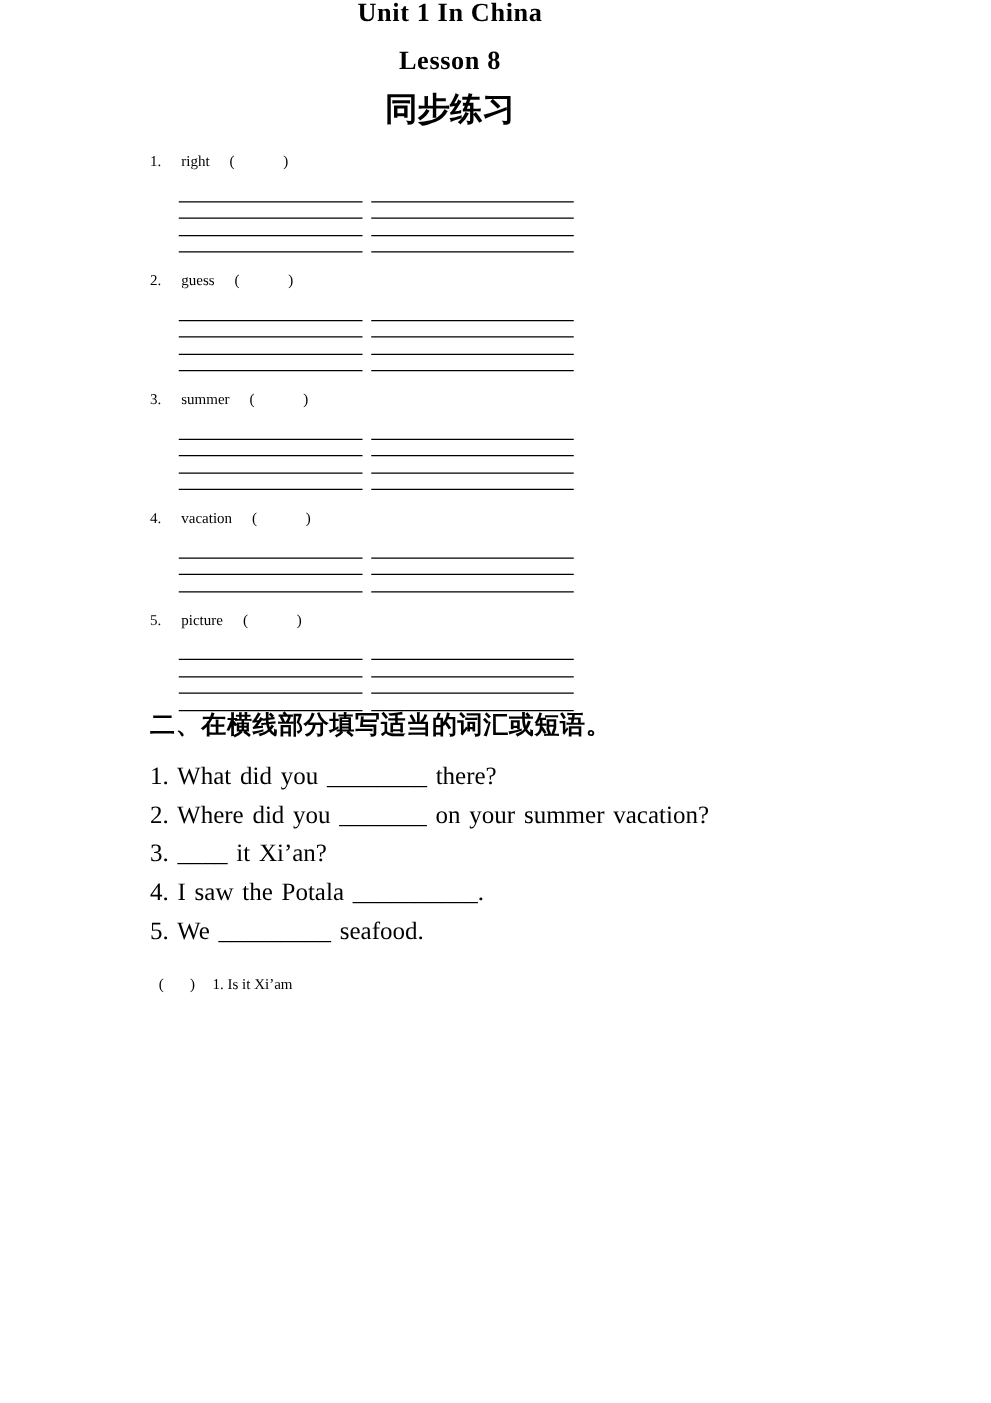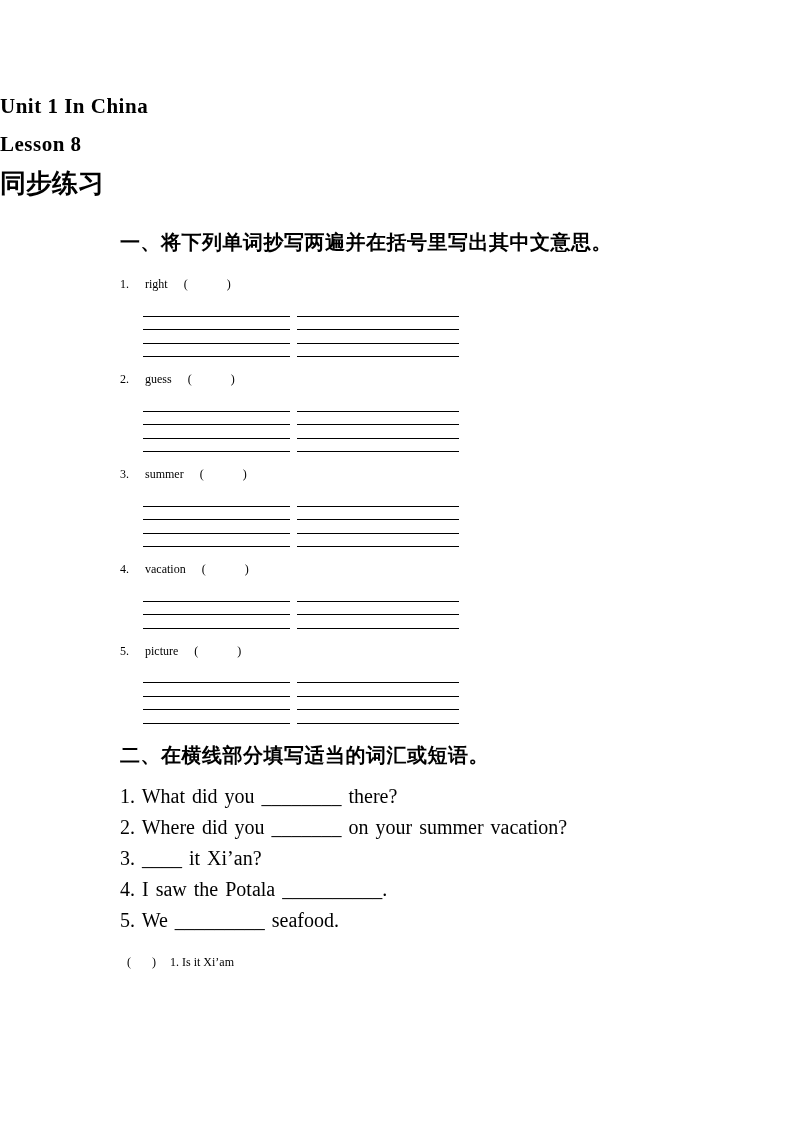--- a/index.html
+++ b/index.html
@@ -7,36 +7,36 @@
     position: relative;
     width: 793px;
     height: 1122px;
     margin: 0 auto;
     background: #ffffff;
     color: #000000;
     font-family: "Liberation Serif", serif;
     overflow: hidden;
   }
   
-  .title-block { width: 720px; padding-top: 96px; text-align: left; }
+  .title-block { width: 720px; text-align: center; }
   .title-en { font-weight: bold; font-size: 21px; line-height: 21px; letter-spacing: 0.5px; }
   .title-en.lesson { margin-top: 17px; }
   .title-cn {
     font-family: "Liberation Sans", sans-serif;
     font-weight: bold; font-size: 26px; line-height: 22px; margin-top: 17px;
   }
   
   .content { margin-left: 120px; margin-right: 65px; }
   .section-heading {
     font-family: "Liberation Sans", sans-serif;
     font-weight: bold; font-size: 20px; line-height: 22px;
     letter-spacing: 0.5px;
   }
   .section-heading.sec1 { margin-top: 37px; }
-  .section-heading.sec2 { margin-top: 20px; }
+  .section-heading.sec2 { }
   .section-heading.sec3 { margin-top: 13px; }
   
   .word-row { font-size: 12px; line-height: 24px; margin-top: 10px; }
   .word-item.first .word-row { margin-top: 19px; }
   .num { display: inline-block; width: 25px; }
   .paren { white-space: pre; margin-left: 16px; }
   .line-group { margin-top: 7px; margin-left: 23px; }
   .line-row { display: flex; gap: 7px; height: 13.5px; }
   .wline { border-bottom: 1.5px solid #000000; }
   .wline.l { width: 147px; }
@@ -51,21 +51,20 @@
 </head>
 <body>
 
 <div class="page">
   <div class="title-block">
     <div class="title-en">Unit 1 In China</div>
     <div class="title-en lesson">Lesson 8</div>
     <div class="title-cn">同步练习</div>
   </div>
   <div class="content" id="content">
-      <div class="section-heading sec1">一、将下列单词抄写两遍并在括号里写出其中文意思。</div>
       <div class="word-item first">
         <div class="word-row"><span class="num">1.</span><span class="word">right</span><span class="paren">(             )</span></div>
         <div class="line-group">
           <div class="line-row">
             <span class="wline l"></span>
             <span class="wline r"></span>
           </div>
           <div class="line-row">
             <span class="wline l"></span>
             <span class="wline r"></span>

